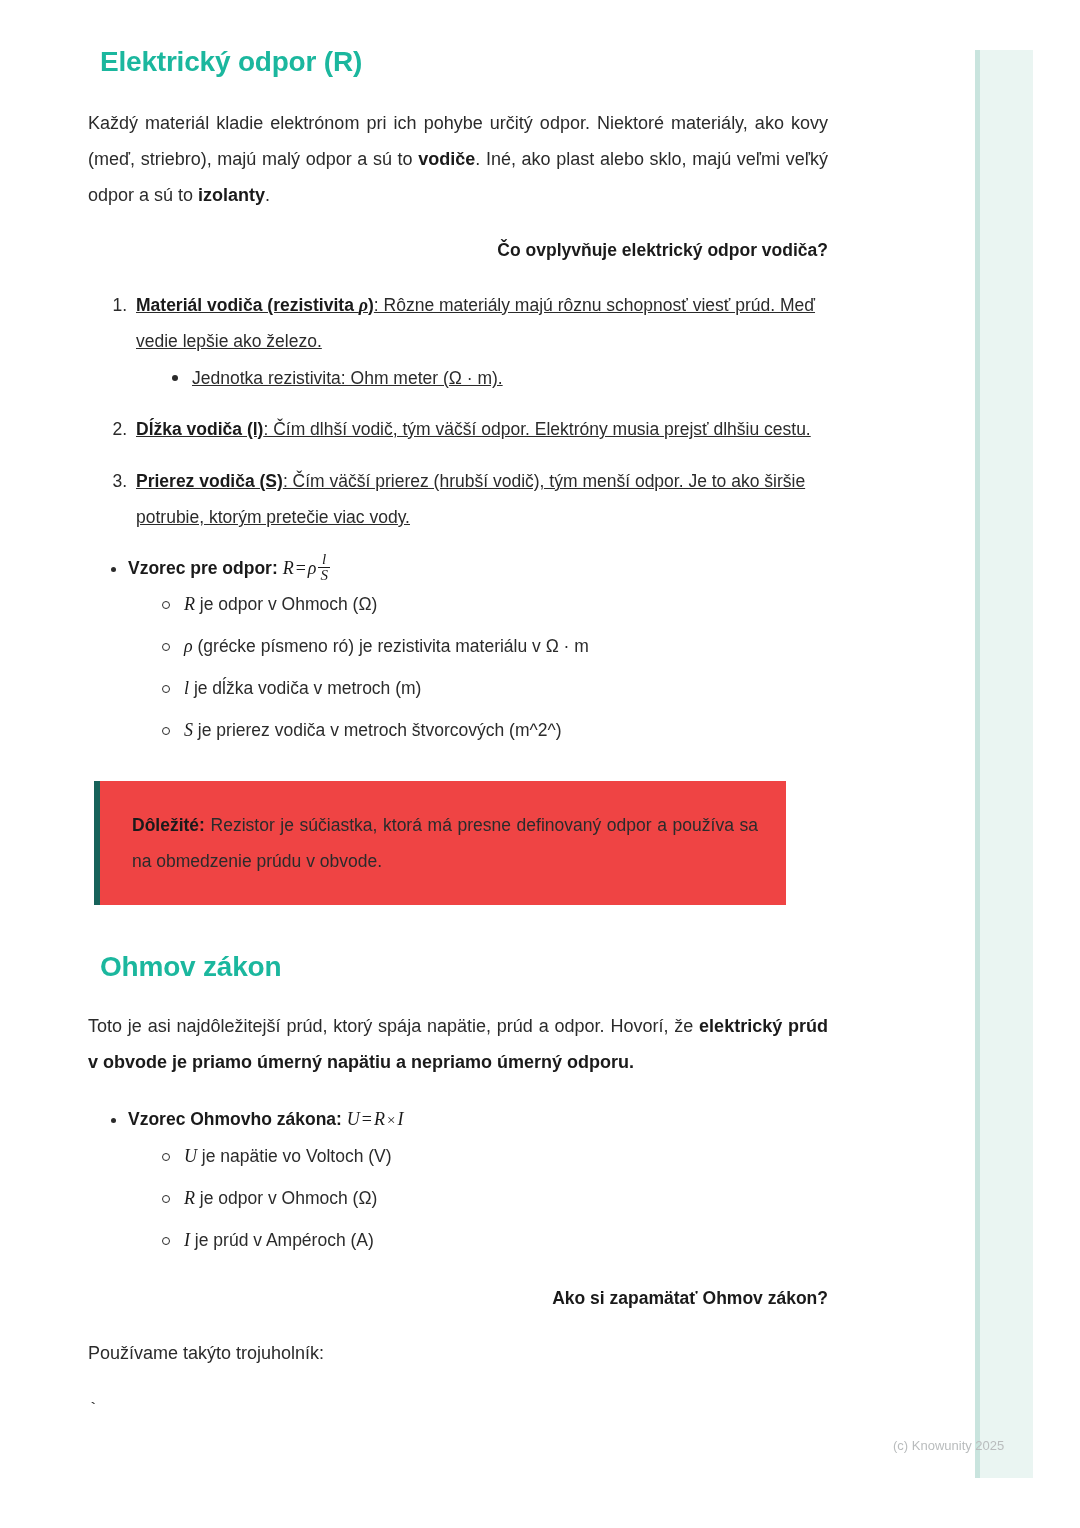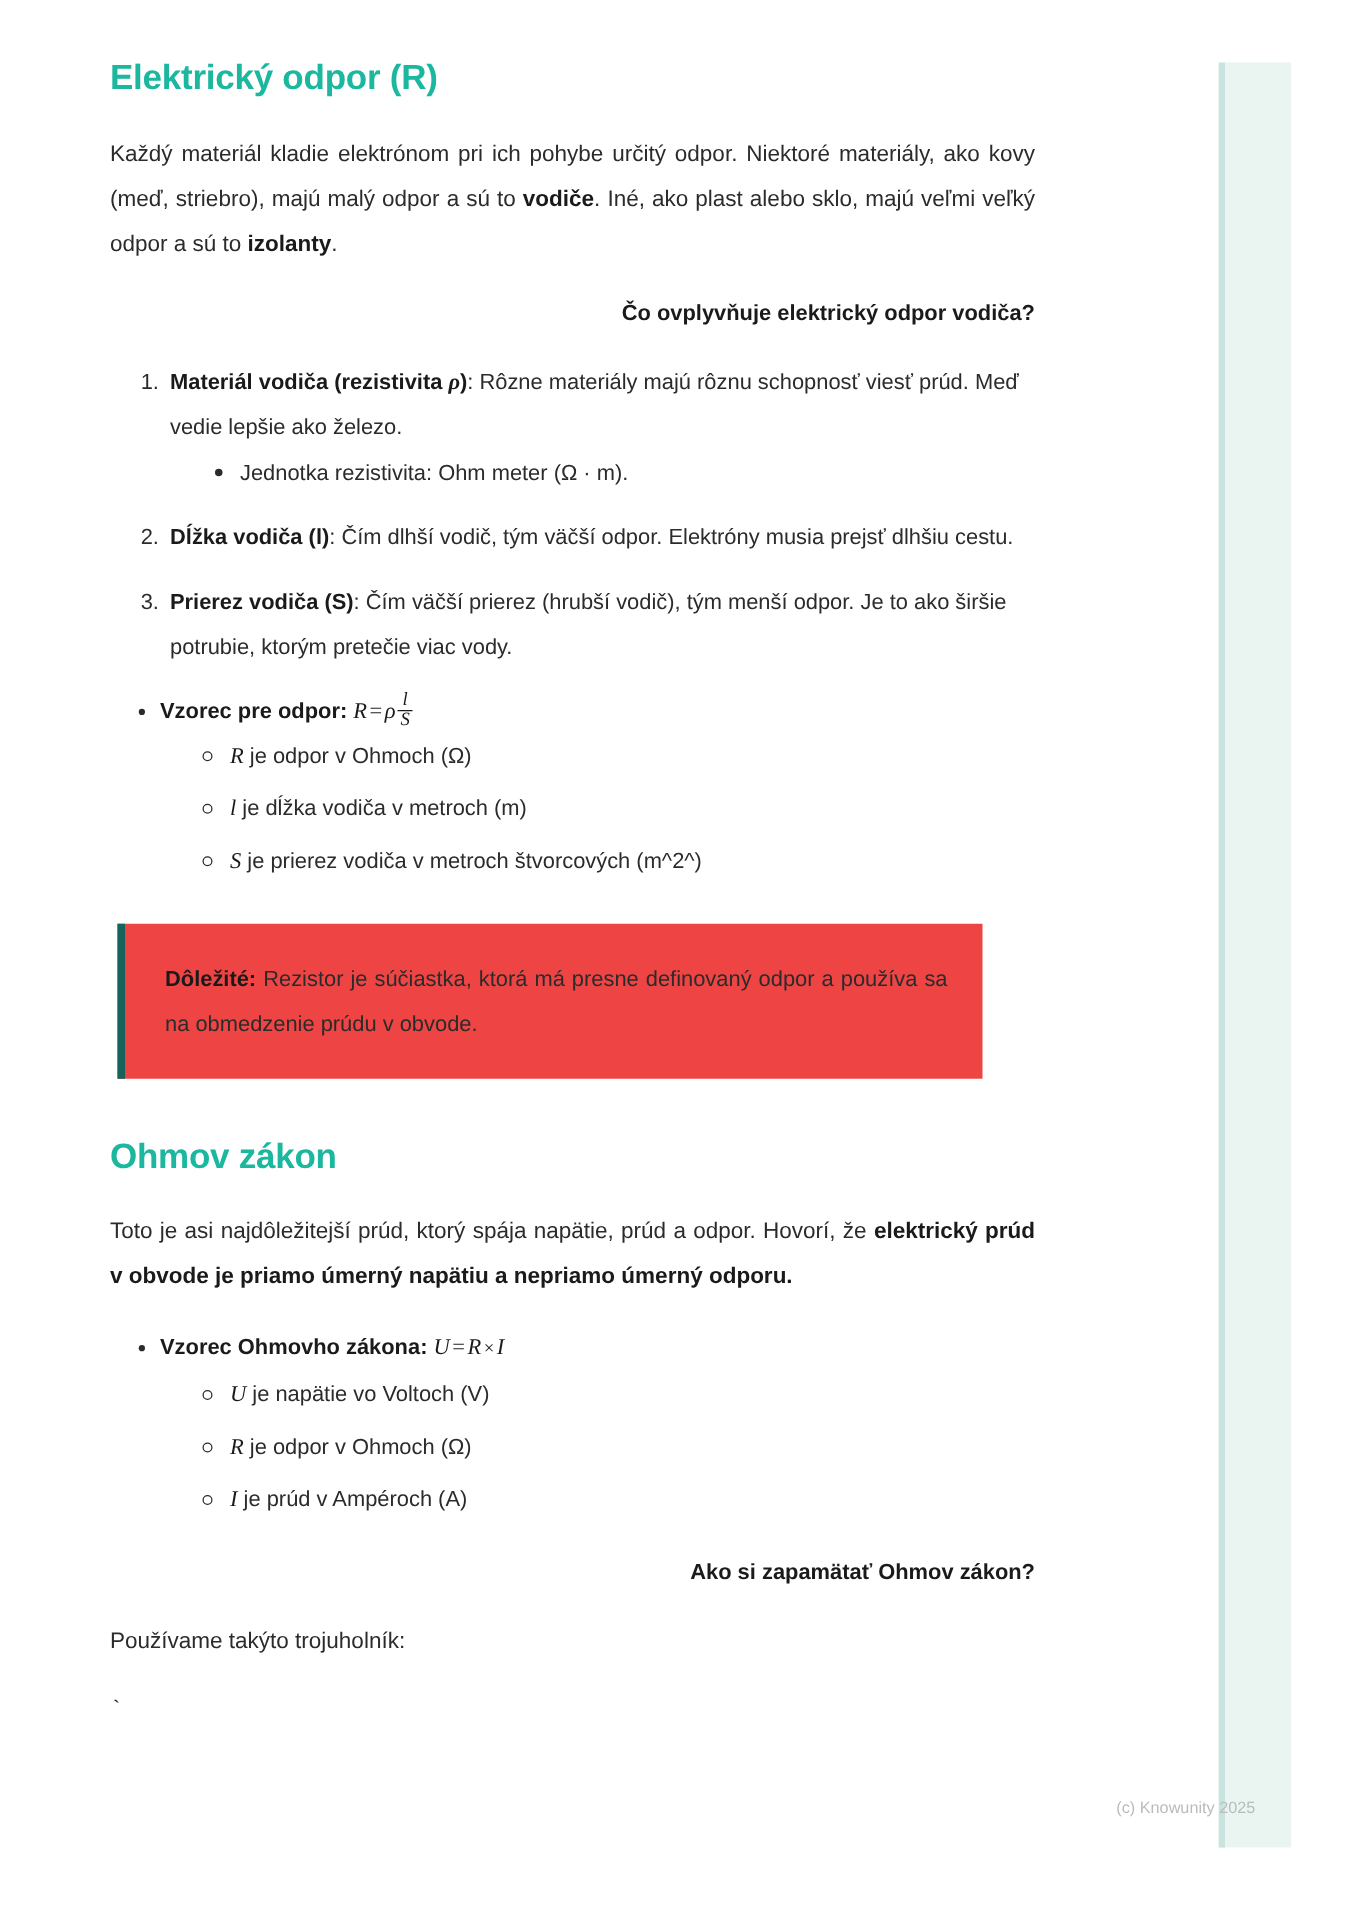--- a/index.html
+++ b/index.html
@@ -47,21 +47,21 @@
     left: 88px;
     top: 44px;
     width: 740px;
   }
 
   h1.doc-h1 {
     font-size: 28px;
     line-height: 1.25;
     font-weight: bold;
     color: #1bb79e;
-    margin: 0 0 26px 0;
+    margin: 0 0 26px 12px;
     letter-spacing: -0.2px;
   }
   h1.doc-h1.second {
     margin-top: 44px;
     margin-bottom: 24px;
   }
 
   p.body {
     font-size: 18px;
     line-height: 36px;
@@ -110,20 +110,21 @@
     margin: 0 0 10px 0;
     padding-left: 44px;
     list-style: decimal;
   }
   ol.num-list > li {
     font-size: 17.5px;
     line-height: 36px;
     margin-bottom: 16px;
     padding-left: 4px;
     color: #2b2b2b;
+    text-decoration: underline;
   }
   ol.num-list > li::marker { color: #2b2b2b; }
 
   ul.bullet-list {
     margin: 0 0 6px 0;
     padding-left: 40px;
     list-style: disc;
   }
   ul.bullet-list > li {
     font-size: 17.5px;
@@ -229,20 +230,21 @@
     </ol>
 
     <ul class="bullet-list">
       <li>
         <b>Vzorec pre odpor:</b>
         <span class="math">
           <span>R</span><span class="op">=</span><span>ρ</span><span class="frac"><span class="num">l</span><span class="den">S</span></span>
         </span>
         <ul class="sub-bullets">
           <li><span class="math">R</span><span> je odpor v Ohmoch (Ω)</span></li>
+          <li><span class="math">ρ</span><span> (grécke písmeno ró) je rezistivita materiálu v Ω · m</span></li>
           <li><span class="math">l</span><span> je dĺžka vodiča v metroch (m)</span></li>
           <li><span class="math">S</span><span> je prierez vodiča v metroch štvorcových (m^2^)</span></li>
         </ul>
       </li>
     </ul>
 
     <div class="callout">
       <p><b>Dôležité:</b><span> Rezistor je súčiastka, ktorá má presne definovaný odpor a používa sa na obmedzenie prúdu v obvode.</span></p>
     </div>
 

